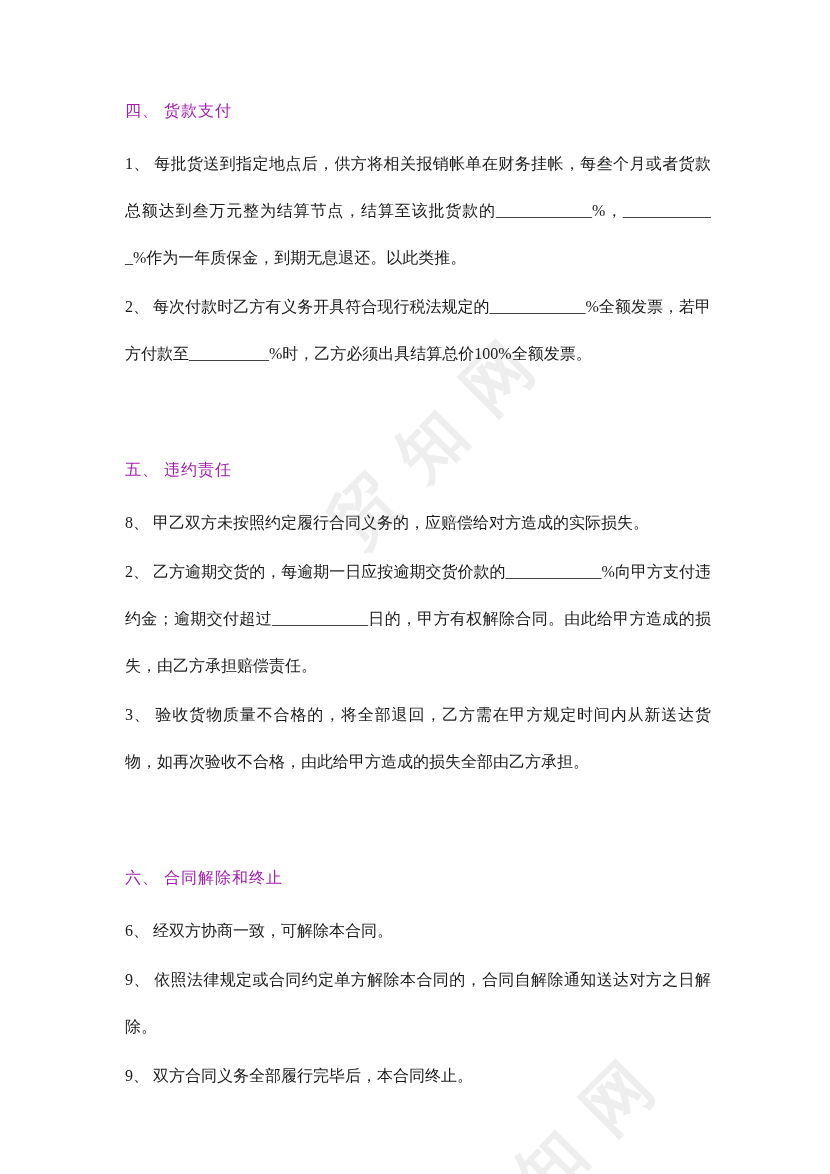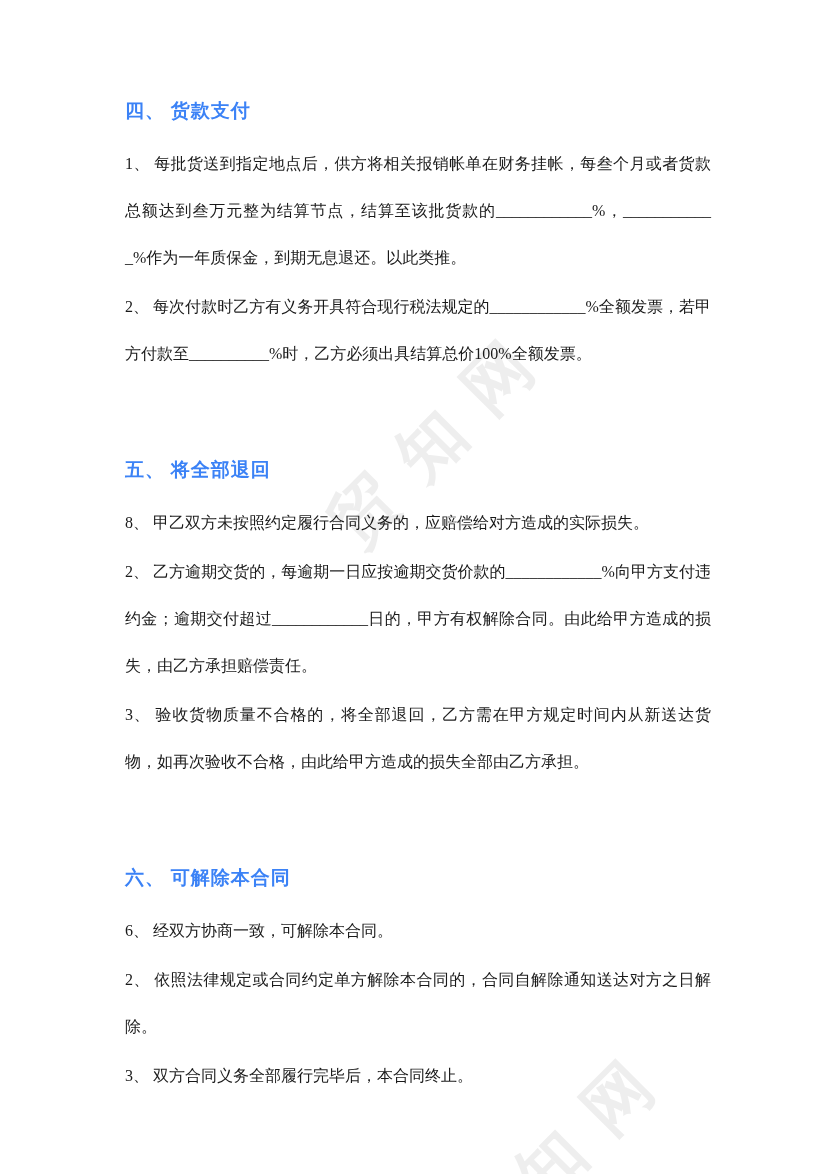--- a/index.html
+++ b/index.html
@@ -16,25 +16,25 @@
     font-family: "Liberation Serif", "DejaVu Serif", serif;
     color: #1a1a1a;
   }
   .content {
     position: absolute;
     top: 96px;
     left: 125px;
     width: 586px;
   }
   .sec-title {
-    font-size: 19px;
-    font-weight: bold;
+    font-size: 16px;
+    font-weight: normal;
     margin: 0 0 14px 0;
     line-height: 30px;
-    color: #3b82f6;
+    color: #a21caf;
     letter-spacing: 1px;
   }
   .para {
     font-size: 16px;
     line-height: 47px;
     margin: 0 0 2px 0;
     text-align: justify;
     color: #1a1a1a;
     word-break: break-all;
   }
@@ -76,27 +76,27 @@
 
   <div class="content">
 
     <div class="section">
       <h2 class="sec-title">四、 货款支付</h2>
       <p class="para">1、 每批货送到指定地点后，供方将相关报销帐单在财务挂帐，每叁个月或者货款总额达到叁万元整为结算节点，结算至该批货款的____________%，____________%作为一年质保金，到期无息退还。以此类推。</p>
       <p class="para">2、 每次付款时乙方有义务开具符合现行税法规定的____________%全额发票，若甲方付款至__________%时，乙方必须出具结算总价100%全额发票。</p>
     </div>
 
     <div class="section">
-      <h2 class="sec-title">五、 将全部退回</h2>
+      <h2 class="sec-title">五、 违约责任</h2>
       <p class="para">8、 甲乙双方未按照约定履行合同义务的，应赔偿给对方造成的实际损失。</p>
       <p class="para">2、 乙方逾期交货的，每逾期一日应按逾期交货价款的____________%向甲方支付违约金；逾期交付超过____________日的，甲方有权解除合同。由此给甲方造成的损失，由乙方承担赔偿责任。</p>
       <p class="para">3、 验收货物质量不合格的，将全部退回，乙方需在甲方规定时间内从新送达货物，如再次验收不合格，由此给甲方造成的损失全部由乙方承担。</p>
     </div>
 
     <div class="section">
-      <h2 class="sec-title">六、 可解除本合同</h2>
+      <h2 class="sec-title">六、 合同解除和终止</h2>
       <p class="para">6、 经双方协商一致，可解除本合同。</p>
-      <p class="para">2、 依照法律规定或合同约定单方解除本合同的，合同自解除通知送达对方之日解除。</p>
-      <p class="para">3、 双方合同义务全部履行完毕后，本合同终止。</p>
+      <p class="para">9、 依照法律规定或合同约定单方解除本合同的，合同自解除通知送达对方之日解除。</p>
+      <p class="para">9、 双方合同义务全部履行完毕后，本合同终止。</p>
     </div>
 
   </div>
 </div>
 
 </body></html>

